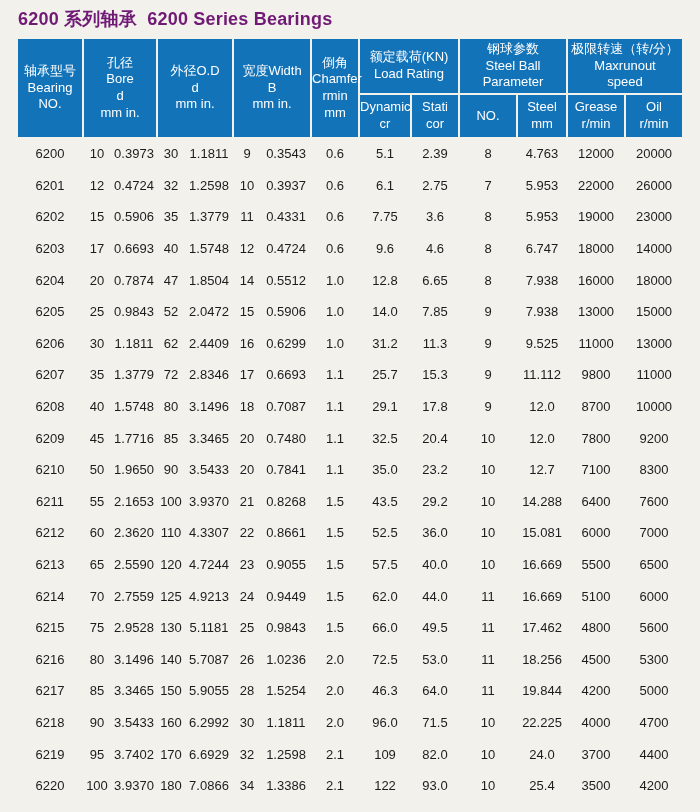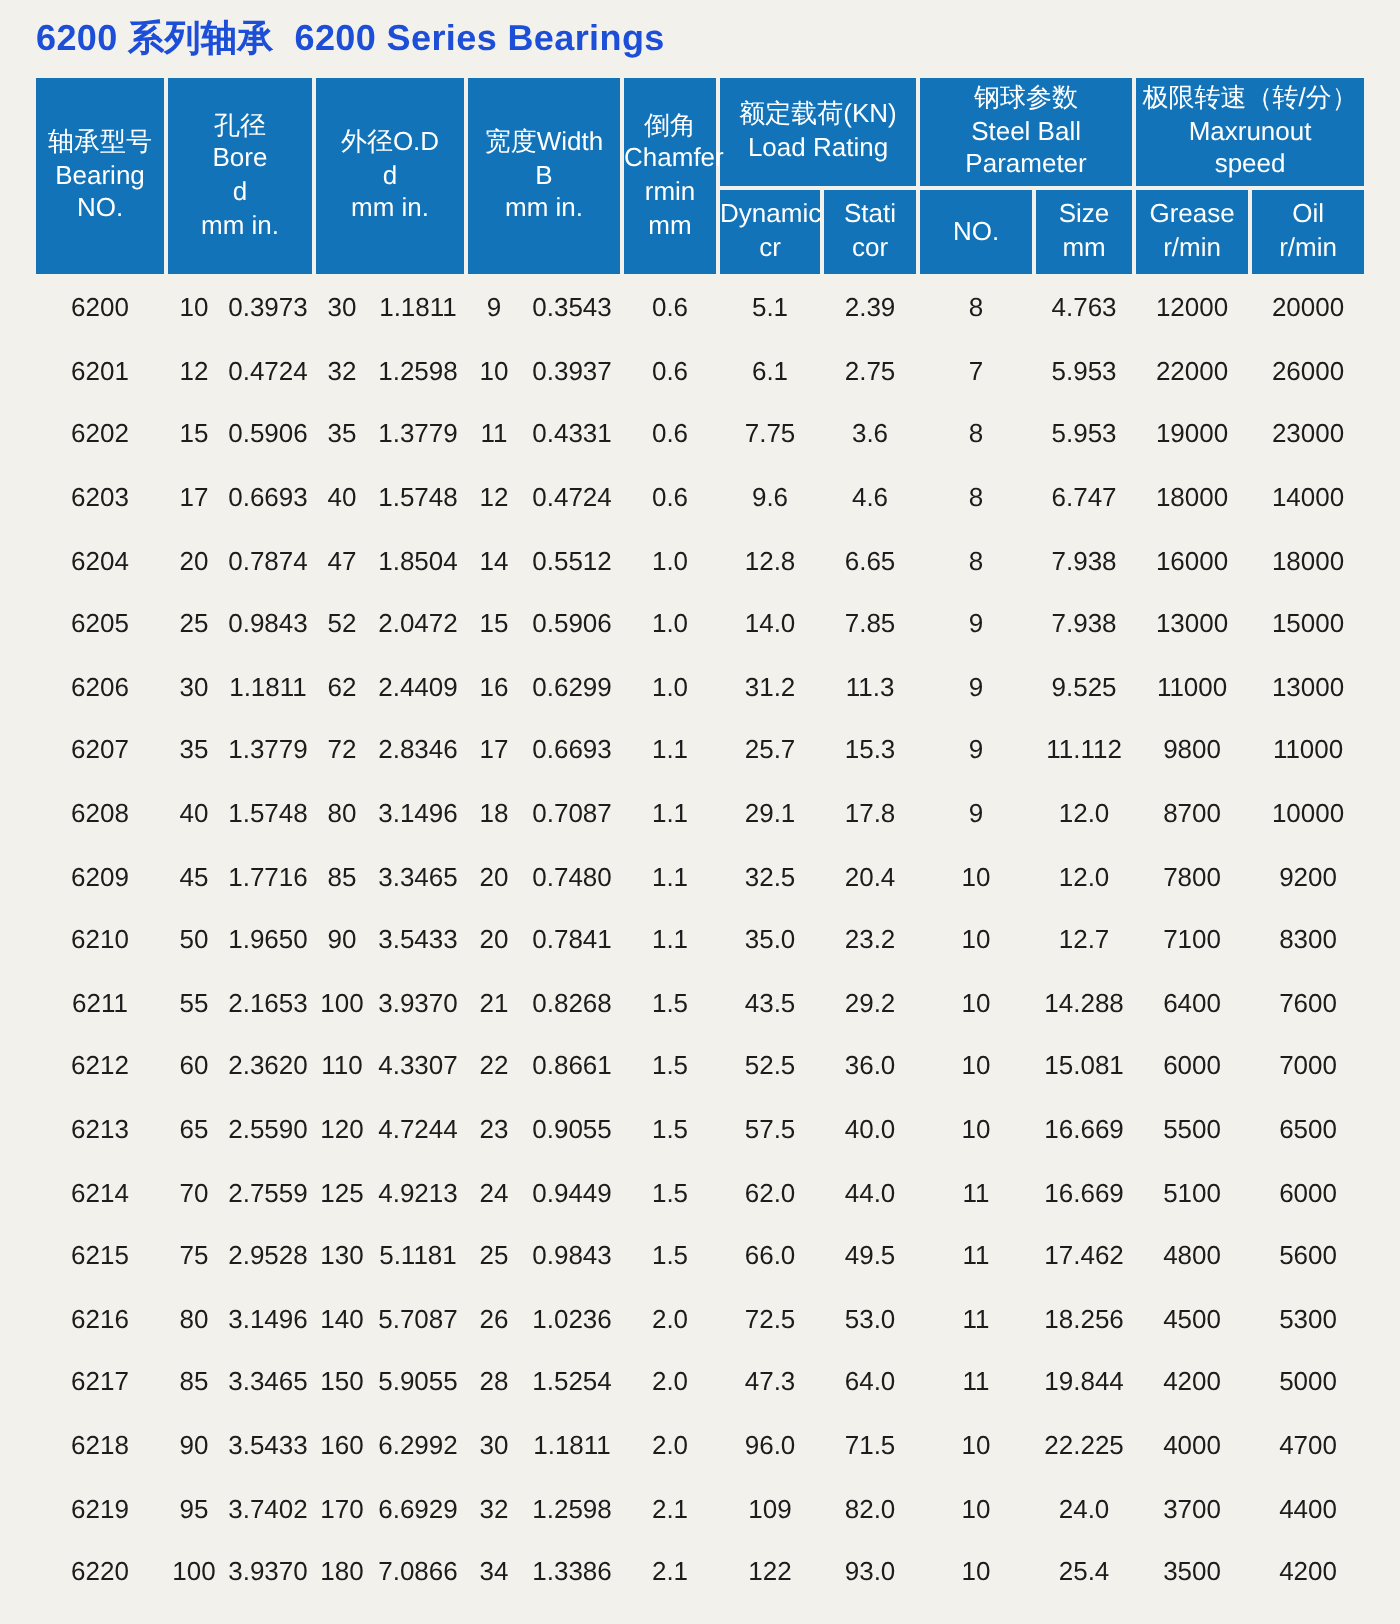--- a/index.html
+++ b/index.html
@@ -8,21 +8,21 @@
     background: #f2f1ec;
     font-family: "Liberation Sans", "DejaVu Sans", sans-serif;
     color: #1c1c1c;
     overflow: hidden;
   }
   .page { position: relative; width: 700px; height: 812px; }
   .title {
     padding: 7px 0 0 18px;
     font-size: 18px;
     font-weight: bold;
-    color: #1d4ed8;
+    color: #701a75;
     white-space: pre;
     letter-spacing: 0.2px;
   }
   table.spec {
     margin: 6px 0 0 16px;
     width: 668px;
     table-layout: fixed;
     border-collapse: separate;
     border-spacing: 2px;
   }
@@ -101,21 +101,21 @@
         <th class="group" colspan="2">极限转速（转/分）
 Maxrunout
 speed</th>
       </tr>
       <tr>
         <th class="sub">Dynamic
 cr</th>
         <th class="sub">Stati
 cor</th>
         <th class="sub">NO.</th>
-        <th class="sub">Size
+        <th class="sub">Steel
 mm</th>
         <th class="sub">Grease
 r/min</th>
         <th class="sub">Oil
 r/min</th>
       </tr>
     </thead>
     <tbody>
         <tr>
           <td>6200</td>
@@ -391,21 +391,21 @@
         </tr>
         <tr>
           <td>6217</td>
           <td>85</td>
           <td>3.3465</td>
           <td>150</td>
           <td>5.9055</td>
           <td>28</td>
           <td>1.5254</td>
           <td>2.0</td>
-          <td>47.3</td>
+          <td>46.3</td>
           <td>64.0</td>
           <td>11</td>
           <td>19.844</td>
           <td>4200</td>
           <td>5000</td>
         </tr>
         <tr>
           <td>6218</td>
           <td>90</td>
           <td>3.5433</td>

